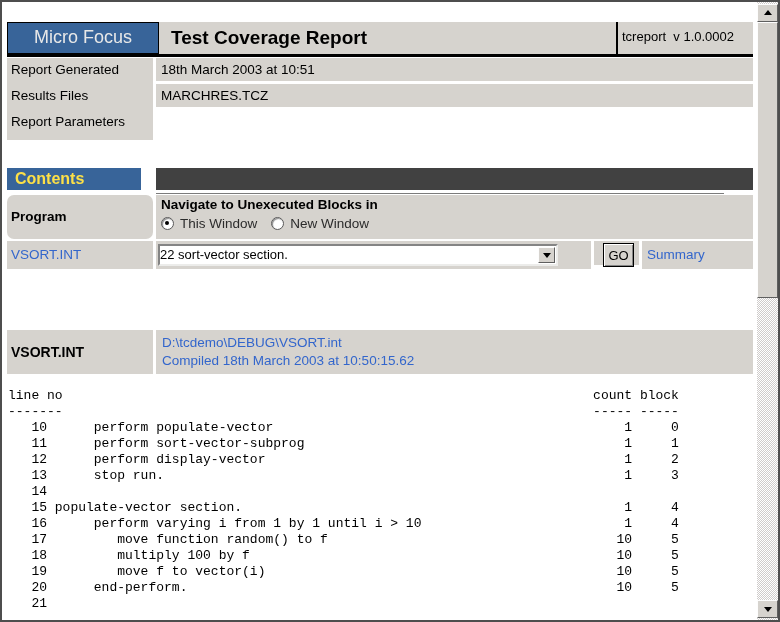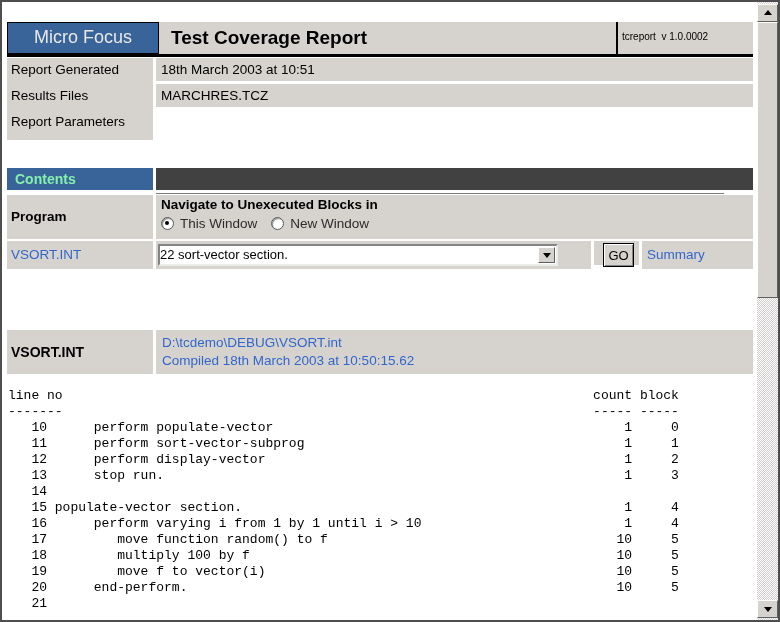--- a/index.html
+++ b/index.html
@@ -16,36 +16,36 @@
     left:5px; top:20px; width:152px; height:32px; box-sizing:border-box;
     background:#386499; border:1px solid #000;
     color:#e8e8e8; font-weight:normal; font-size:18px; line-height:29px; text-align:center;
   }
   .title-cell {
     left:157px; top:20px; width:457px; height:32px; box-sizing:border-box;
     font-weight:bold; font-size:19px; line-height:31px; padding-left:12px;
   }
   .version-cell {
     left:614px; top:20px; width:137px; height:32px; box-sizing:border-box;
-    border-left:2px solid #000; font-size:10px; line-height:30px; padding-left:4px;
+    border-left:2px solid #000; font-size:13px; line-height:30px; padding-left:4px;
     white-space:pre;
   }
   .hdr-rule { left:5px; top:52px; width:746px; height:3px; background:#000; }
 
   
   .info-label { left:5px;  width:146px; height:30px; font-size:13.5px; line-height:23px; padding-left:4px; box-sizing:border-box; }
   .info-value { left:154px; width:597px; height:23px; font-size:13.5px; line-height:23px; padding-left:5px; box-sizing:border-box; }
 
   
-  .contents-cell { left:5px; top:166px; width:146px; height:22px; background:#386499;
-    color:#86efac; font-weight:bold; font-size:14px; line-height:22px; padding-left:8px; box-sizing:border-box; }
+  .contents-cell { left:5px; top:166px; width:134px; height:22px; background:#386499;
+    color:#fde047; font-weight:bold; font-size:16px; line-height:22px; padding-left:8px; box-sizing:border-box; }
   .contents-bar  { left:154px; top:166px; width:597px; height:22px; background:#414141; }
   .nested-rule   { left:154px; top:191px; width:568px; height:1px; background:#7b7b7b; }
 
-  .program-cell  { left:5px; top:193px; width:146px; height:44px; font-weight:bold; font-size:13.5px; line-height:44px; padding-left:4px; box-sizing:border-box; }
+  .program-cell  { left:5px; top:193px; width:146px; height:44px; font-weight:bold; font-size:13.5px; line-height:44px; padding-left:4px; box-sizing:border-box;border-radius:7px; }
   .nav-cell      { left:154px; top:193px; width:597px; height:44px; }
   .nav-head      { left:5px; top:2px; font-weight:bold; font-size:13.5px; }
   .radio-row     { left:5px; top:21px; display:flex; align-items:center;justify-content:center; }
   .radio { position:relative; width:11px; height:11px; border-radius:50%; background:#fff;
     border:1px solid #5a5a5a; box-shadow:inset 1px 1px 1px rgba(0,0,0,.45); }
   .radio.checked::after { content:""; position:absolute; left:3px; top:3px; width:4px; height:4px;
     border-radius:50%; background:#000; }
   .radio-label { font-size:13.5px; color:#2b2b2b; margin:0 14px 0 6px; }
 
   .proglink-cell { left:5px; top:239px; width:146px; height:28px; font-size:13.5px; line-height:28px; padding-left:4px; box-sizing:border-box; }

